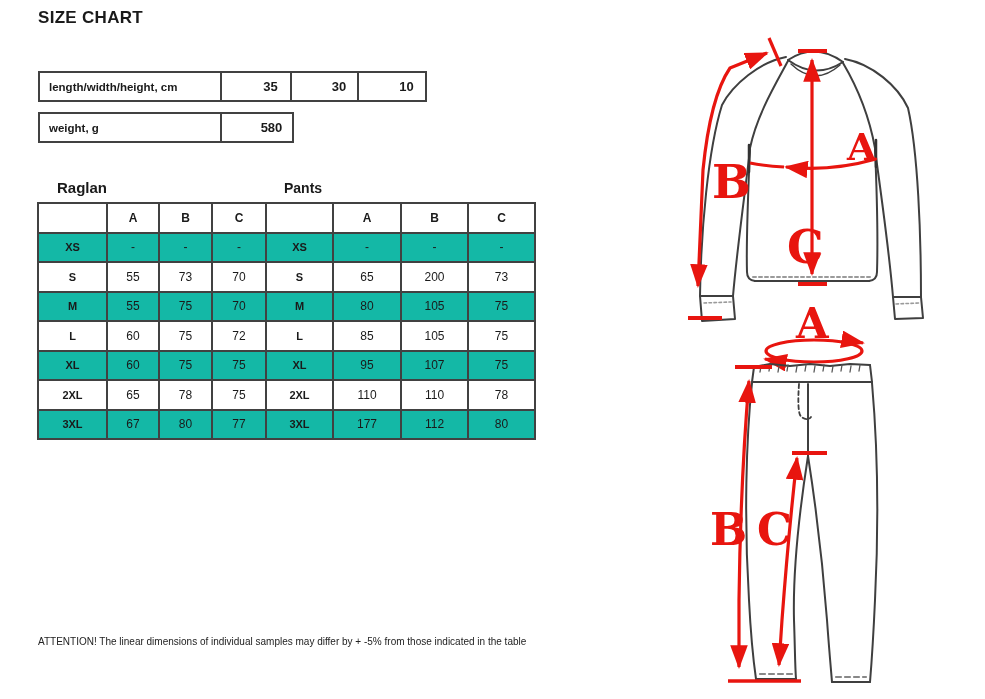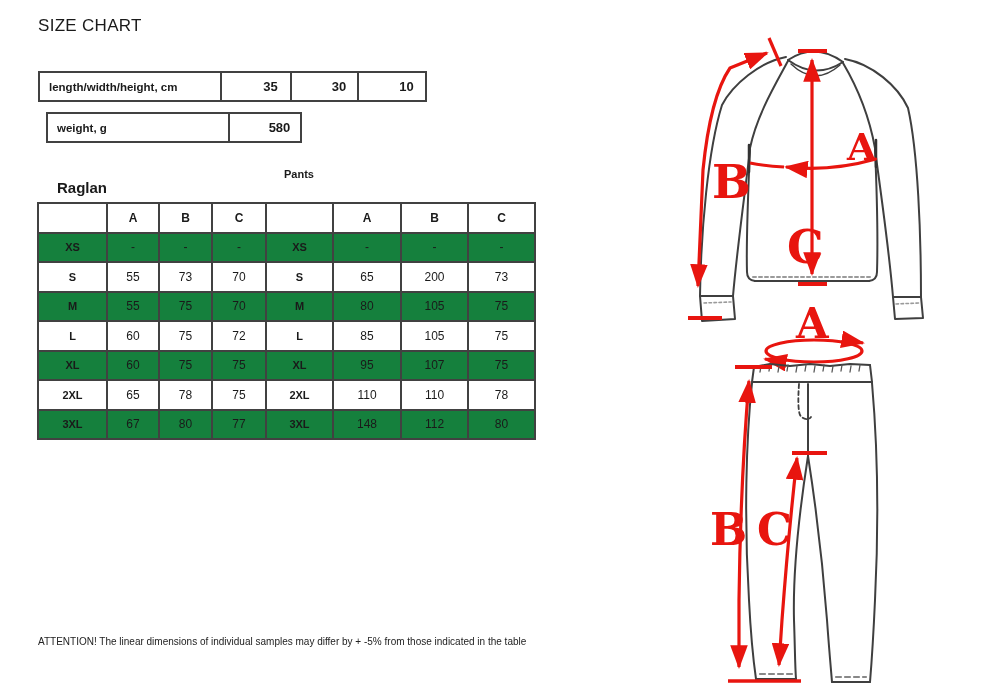--- a/index.html
+++ b/index.html
@@ -1,34 +1,34 @@
 <!DOCTYPE html>
 <html><head>
 <meta charset="utf-8">
 <style>
   html,body{margin:0;padding:0;background:#fff;}
   #page{position:relative;width:985px;height:699px;background:#fff;overflow:hidden;
         font-family:"Liberation Sans",sans-serif;color:#1a1a1a;}
   .abs{position:absolute;}
-  #title{left:38px;top:8px;font-size:17px;font-weight:normal;letter-spacing:.3px;margin-top:8px;}
+  #title{left:38px;top:8px;font-size:17px;font-weight:bold;letter-spacing:.3px;}
   #item-lines{left:38px;top:36px;font-size:11.5px;font-weight:bold;line-height:16px;}
   table{border-collapse:collapse;table-layout:fixed;}
   td{border:2px solid #414141;height:27px;padding:0;vertical-align:middle;
      font-size:12px;text-align:center;background:#fff;overflow:hidden;}
   #dims-table{left:38px;top:71px;}
-  #weight-table{left:38px;top:112px;margin-left:8px;}
+  #weight-table{left:38px;top:112px;}
   .lbl-cell{text-align:left;padding-left:9px;font-weight:bold;font-size:11.5px;}
   .val-cell{font-weight:bold;font-size:13px;padding-left:29px;}
   #raglan-label{left:57px;top:179px;font-size:15px;font-weight:bold;}
-  #pants-label{left:284px;top:168px;font-size:11px;font-weight:bold;}
+  #pants-label{left:284px;top:180px;font-size:14px;font-weight:bold;}
   #main-table{left:37px;top:202px;}
   #main-table td{height:27.5px;}
   #main-table .hdr{font-weight:bold;font-size:12px;}
   #main-table .size{font-weight:bold;font-size:11px;}
-  #main-table tr.shade td{background:#15803d;}
+  #main-table tr.shade td{background:#14b8a6;}
   #footnote{left:38px;top:636px;font-size:10px;color:#222;}
   #diagram{left:660px;top:0;}
   .rletter{font-family:"DejaVu Serif",serif;font-weight:bold;fill:#e8150f;}
 </style>
 </head>
 <body>
 
 <div id="page">
 
   <div id="title" class="abs">SIZE CHART</div>
@@ -148,21 +148,21 @@
       <td>110</td>
       <td>110</td>
       <td>78</td>
     </tr>
     <tr class="shade">
       <td class="size">3XL</td>
       <td>67</td>
       <td>80</td>
       <td>77</td>
       <td class="size">3XL</td>
-      <td>148</td>
+      <td>177</td>
       <td>112</td>
       <td>80</td>
     </tr>
   </tbody>
     </table>
 
   <div id="footnote" class="abs">ATTENTION! The linear dimensions of individual samples may differ by + -5% from those indicated in the table</div>
 
   <svg id="diagram" class="abs" width="325" height="699" viewBox="0 0 325 699">
     <defs>

